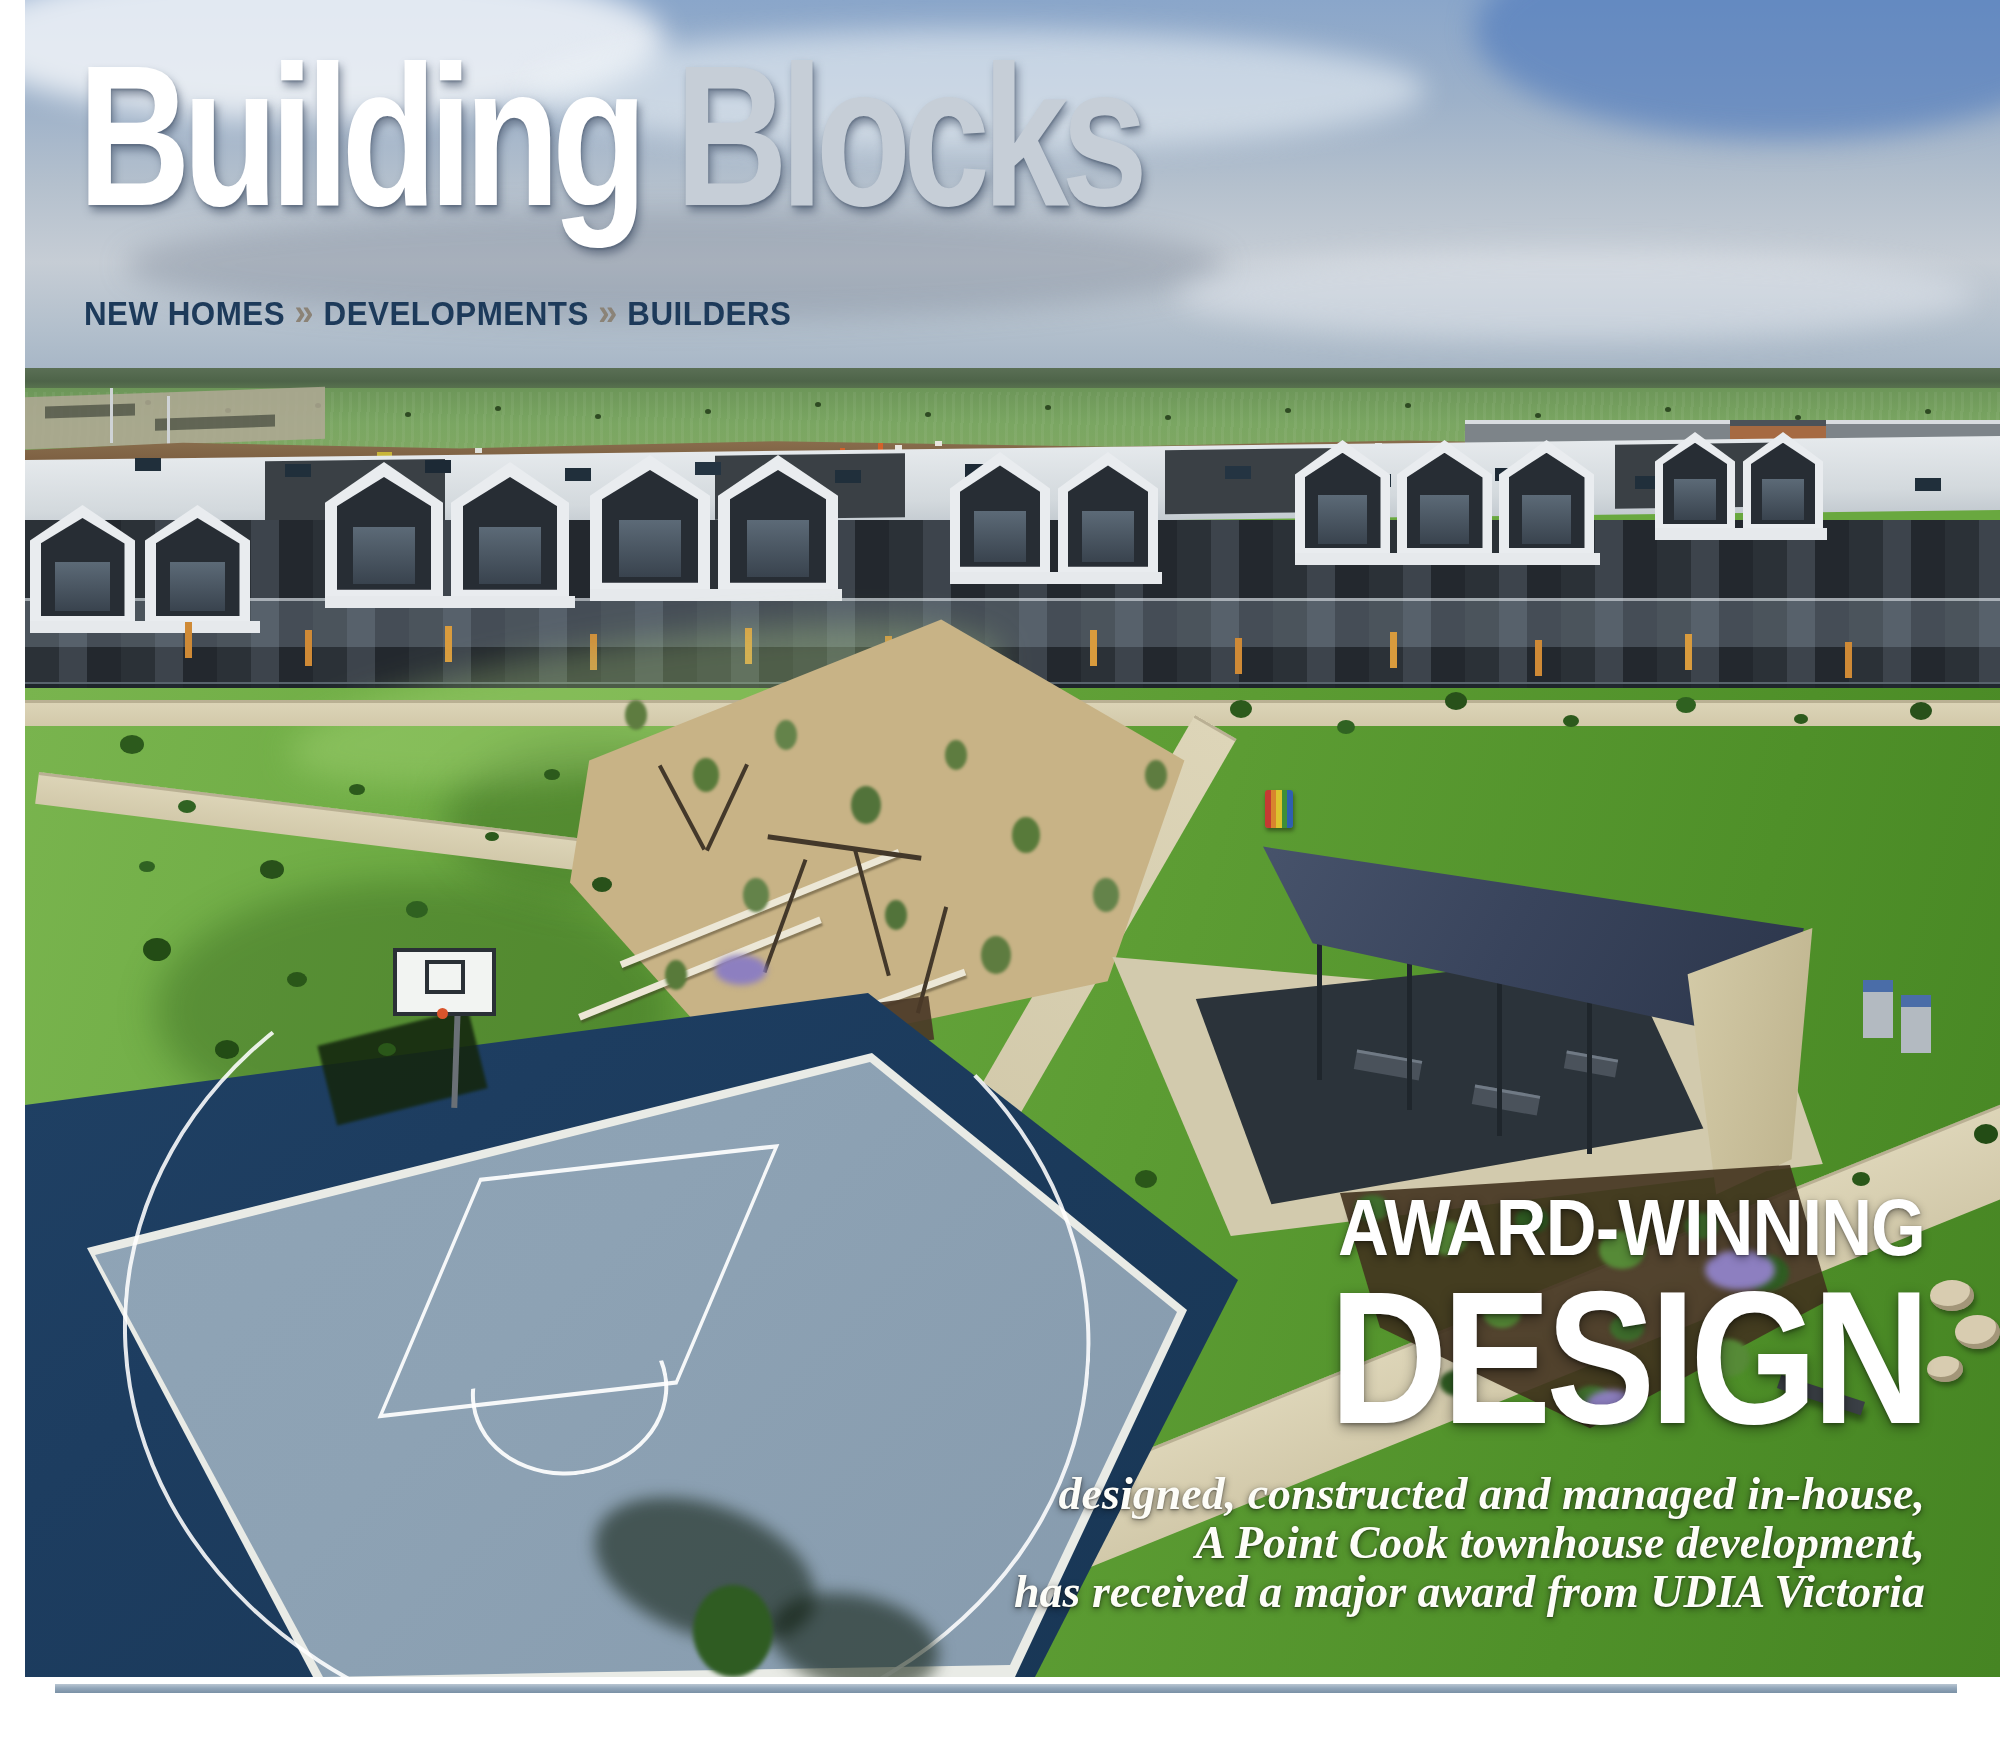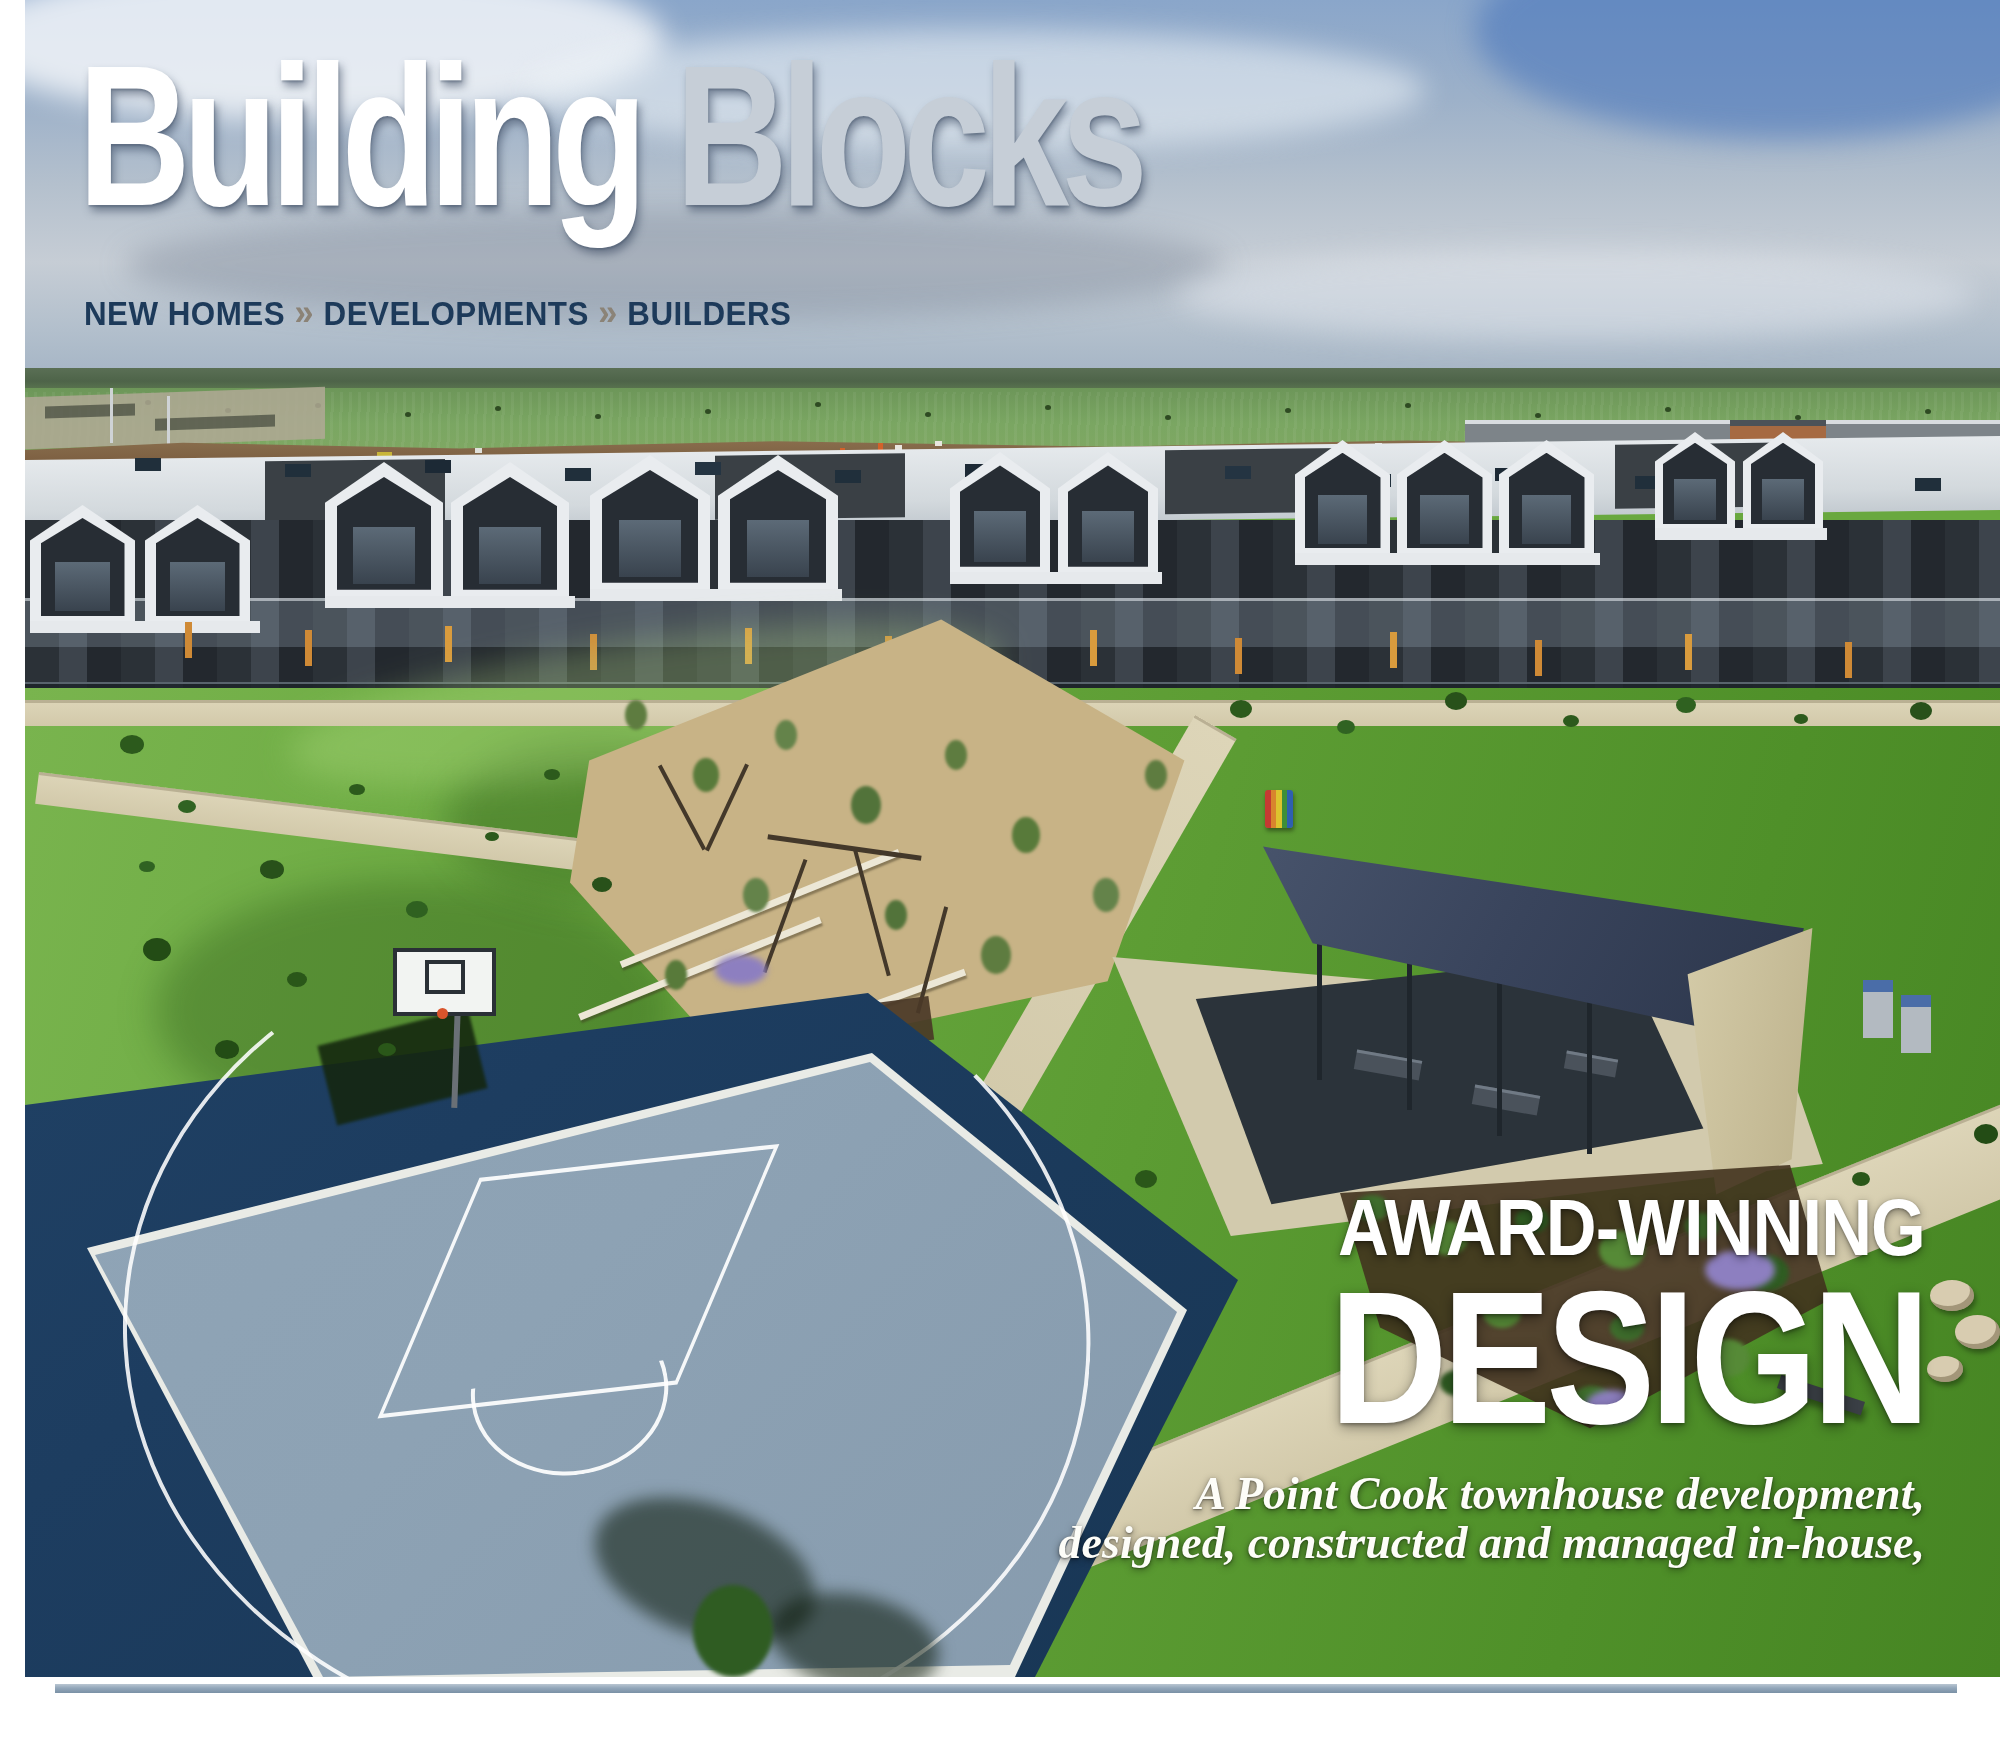--- a/index.html
+++ b/index.html
@@ -309,19 +309,20 @@
   </div>
 
   <h1 class="a masthead"><span class="t1">Building</span><span class="t2">Blocks</span></h1>
 
   <div class="a cats"><span>NEW HOMES</span><span class="sep">»</span><span>DEVELOPMENTS</span><span class="sep">»</span><span>BUILDERS</span></div>
 
   <div class="a overlayText">
     <div class="kicker">AWARD-WINNING</div>
     <div class="headline">DESIGN</div>
     <div class="dek">
+      <div>designed, constructed and managed in-house,</div>
       <div>A Point Cook townhouse development,</div>
-      <div>designed, constructed and managed in-house,</div>
+      <div>has received a major award from UDIA Victoria</div>
     </div>
   </div>
 
   <div class="a rule"></div>
 </div>
 
 </body></html>

